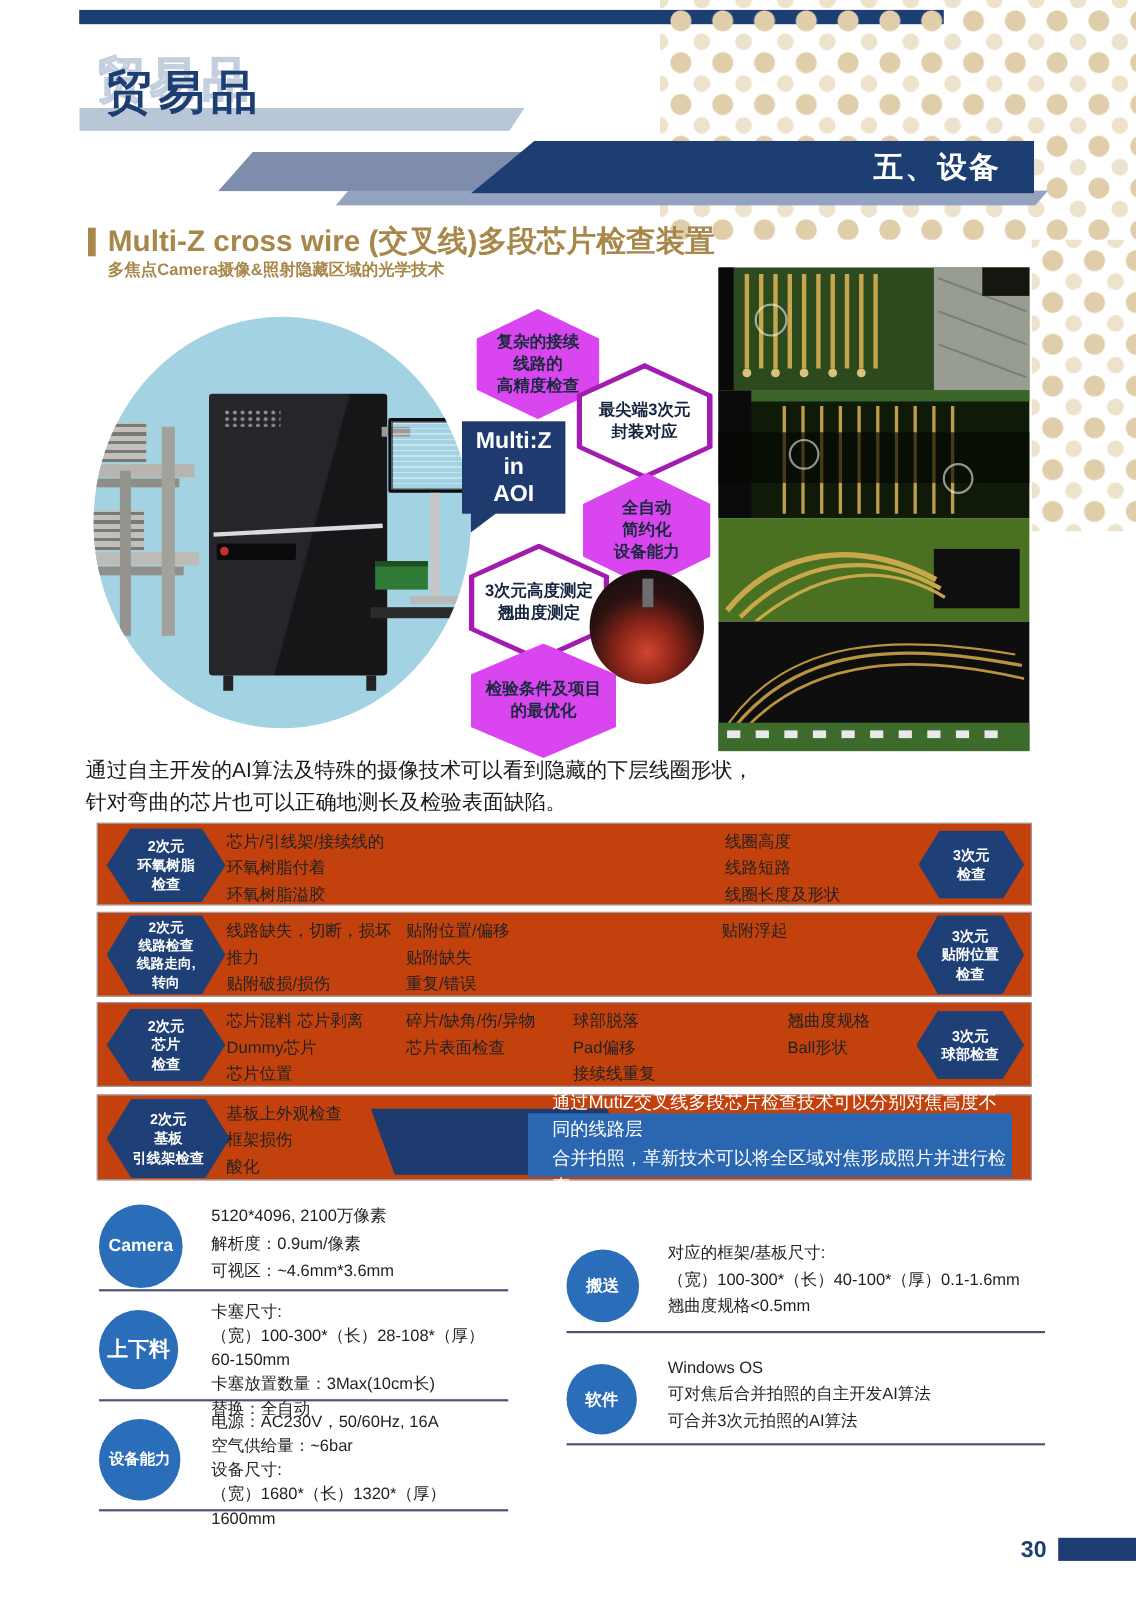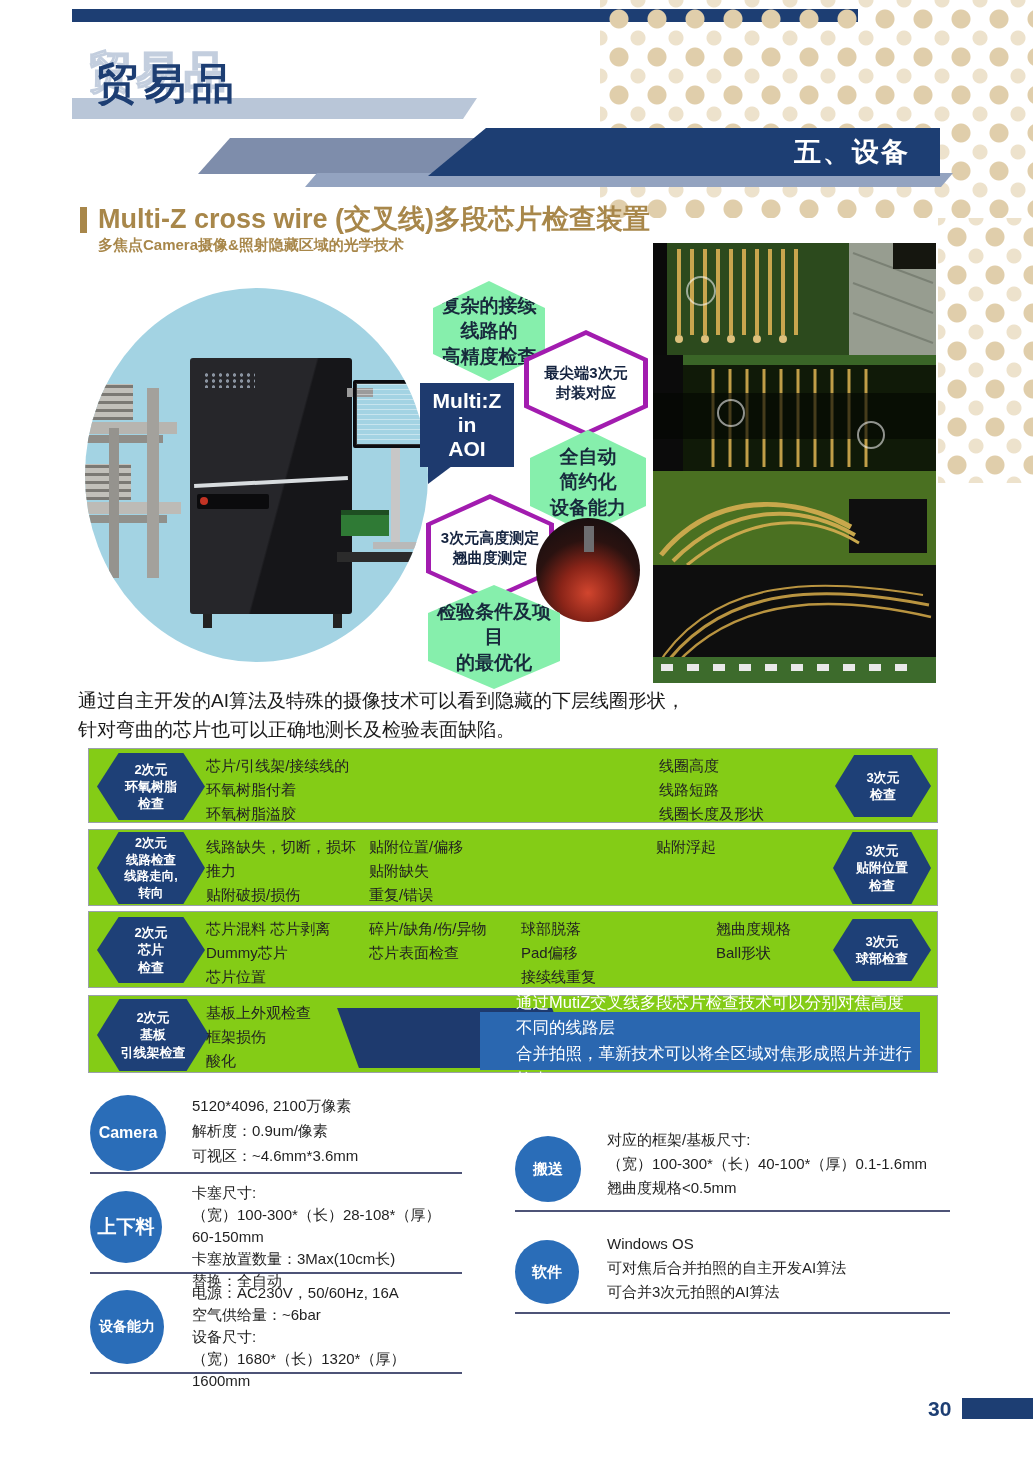--- a/index.html
+++ b/index.html
@@ -40,21 +40,21 @@
   .ttl2 { position:absolute; left:98px; top:236px; font-size:15px; font-weight:700; color:#a8874a; }
 
   
   .machine-circle { position:absolute; left:85px; top:288px; width:343px; height:374px; border-radius:50%;
     background:#a3d3e3; overflow:hidden; }
   .mc { position:absolute; }
 
   
   .hex { position:absolute; clip-path:polygon(50% 0, 100% 27%, 100% 73%, 50% 100%, 0 73%, 0 27%);
     display:flex; align-items:center; justify-content:center; text-align:center; }
-  .hex-fill { background:#86efac; color:#172a3c; font-size:19px; font-weight:700; line-height:1.35; }
+  .hex-fill { background:#d946ef; color:#172a3c; font-size:15px; font-weight:700; line-height:1.35; }
   .hex-ring { background:#a21caf; }
   .hex-in { position:absolute; inset:5px; background:#fff;
     clip-path:polygon(50% 0, 100% 27%, 100% 73%, 50% 100%, 0 73%, 0 27%);
     display:flex; align-items:center; justify-content:center; text-align:center;
     color:#14233f; font-size:15px; font-weight:700; line-height:1.35; }
   .callout { position:absolute; left:420px; top:383px; width:94px; height:84px; background:#1e3a6e;
     display:flex; align-items:center; justify-content:center; text-align:center;
     color:#fff; font-size:21px; font-weight:700; line-height:1.15; }
   .callout::after { content:""; position:absolute; left:8px; bottom:-17px; width:0; height:0;
     border-top:18px solid #1e3a6e; border-right:24px solid transparent; }
@@ -63,32 +63,32 @@
   .lens-pin { position:absolute; left:48px; top:8px; width:10px; height:26px; background:#6d6d70; }
 
   .collage { position:absolute; left:653px; top:243px; }
 
   .intro { position:absolute; left:78px; top:686px; width:720px; font-size:19px; font-weight:500;
     color:#1a1a1a; line-height:1.55; }
 
   .ml { white-space:pre-line; }
 
   
-  .spec-row { position:absolute; left:88px; width:850px; border:1px solid #9aa0ab; background:#84cc16; }
+  .spec-row { position:absolute; left:88px; width:850px; border:1px solid #9aa0ab; background:#c2410c; }
   .hexw { clip-path:polygon(0 50%, 20% 0, 80% 0, 100% 50%, 80% 100%, 20% 100%);
     background:#1e4077; color:#fff; display:flex; align-items:center; justify-content:center;
     text-align:center; font-size:13px; font-weight:600; line-height:1.32; position:absolute; }
   .col { position:absolute; top:5px; font-size:15px; font-weight:500; color:#222; line-height:1.6; }
 
   
   .banner-navy { position:absolute; left:348px; top:1008px; width:215px; height:60px; background:#1e3a6e;
     transform:skewX(20deg); }
   .banner-blue { position:absolute; left:480px; top:1012px; width:440px; height:58px; background:#2a67b0;
     display:flex; align-items:center; }
-  .banner-blue .txt { padding-left:36px; color:#fff; font-size:16.5px; font-weight:500; line-height:1.55; }
+  .banner-blue .txt { padding-left:22px; color:#fff; font-size:16.5px; font-weight:500; line-height:1.55; }
 
   
   .spec-sec { position:absolute; border-bottom:2px solid #4d5377; }
   .spec-circle { position:absolute; left:0; border-radius:50%; background:#2a6db8; color:#fff;
     display:flex; align-items:center; justify-content:center; font-weight:600; }
   .spec-lines { font-size:15px; color:#1f1f1f; }
 
   
   .pageno { position:absolute; left:928px; top:1397px; font-size:21px; font-weight:700; color:#1d3e73; }
   .pageno-bar { position:absolute; left:962px; top:1398px; width:71px; height:21px; background:#1d3e73; }

